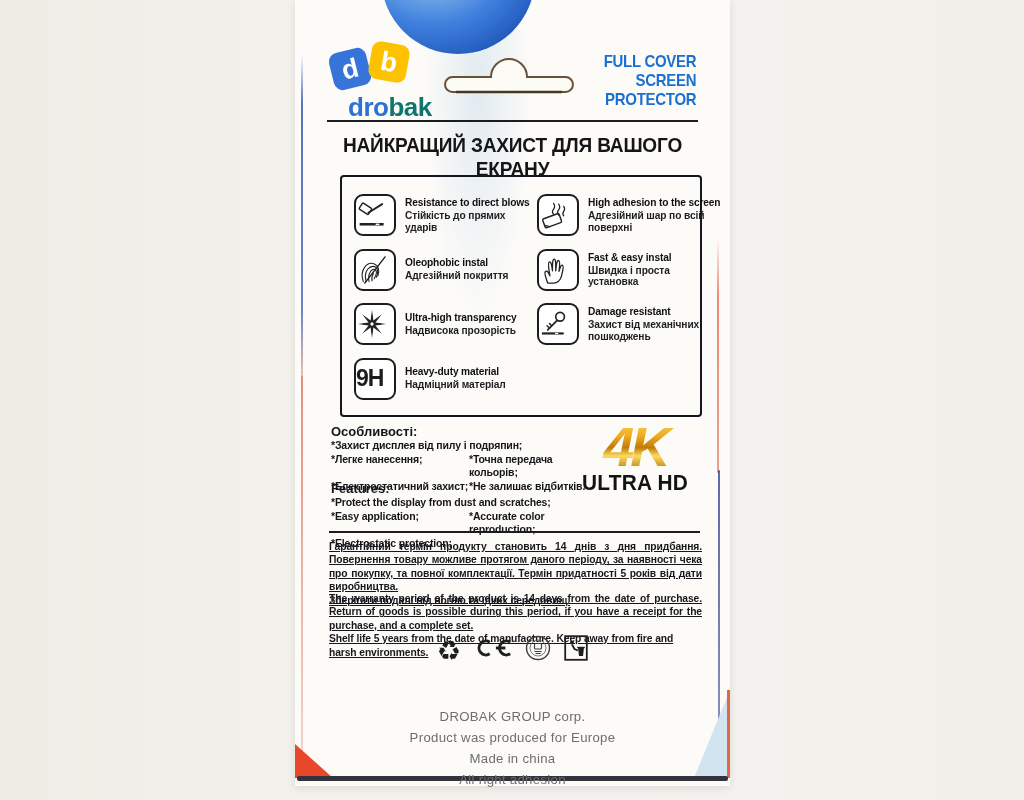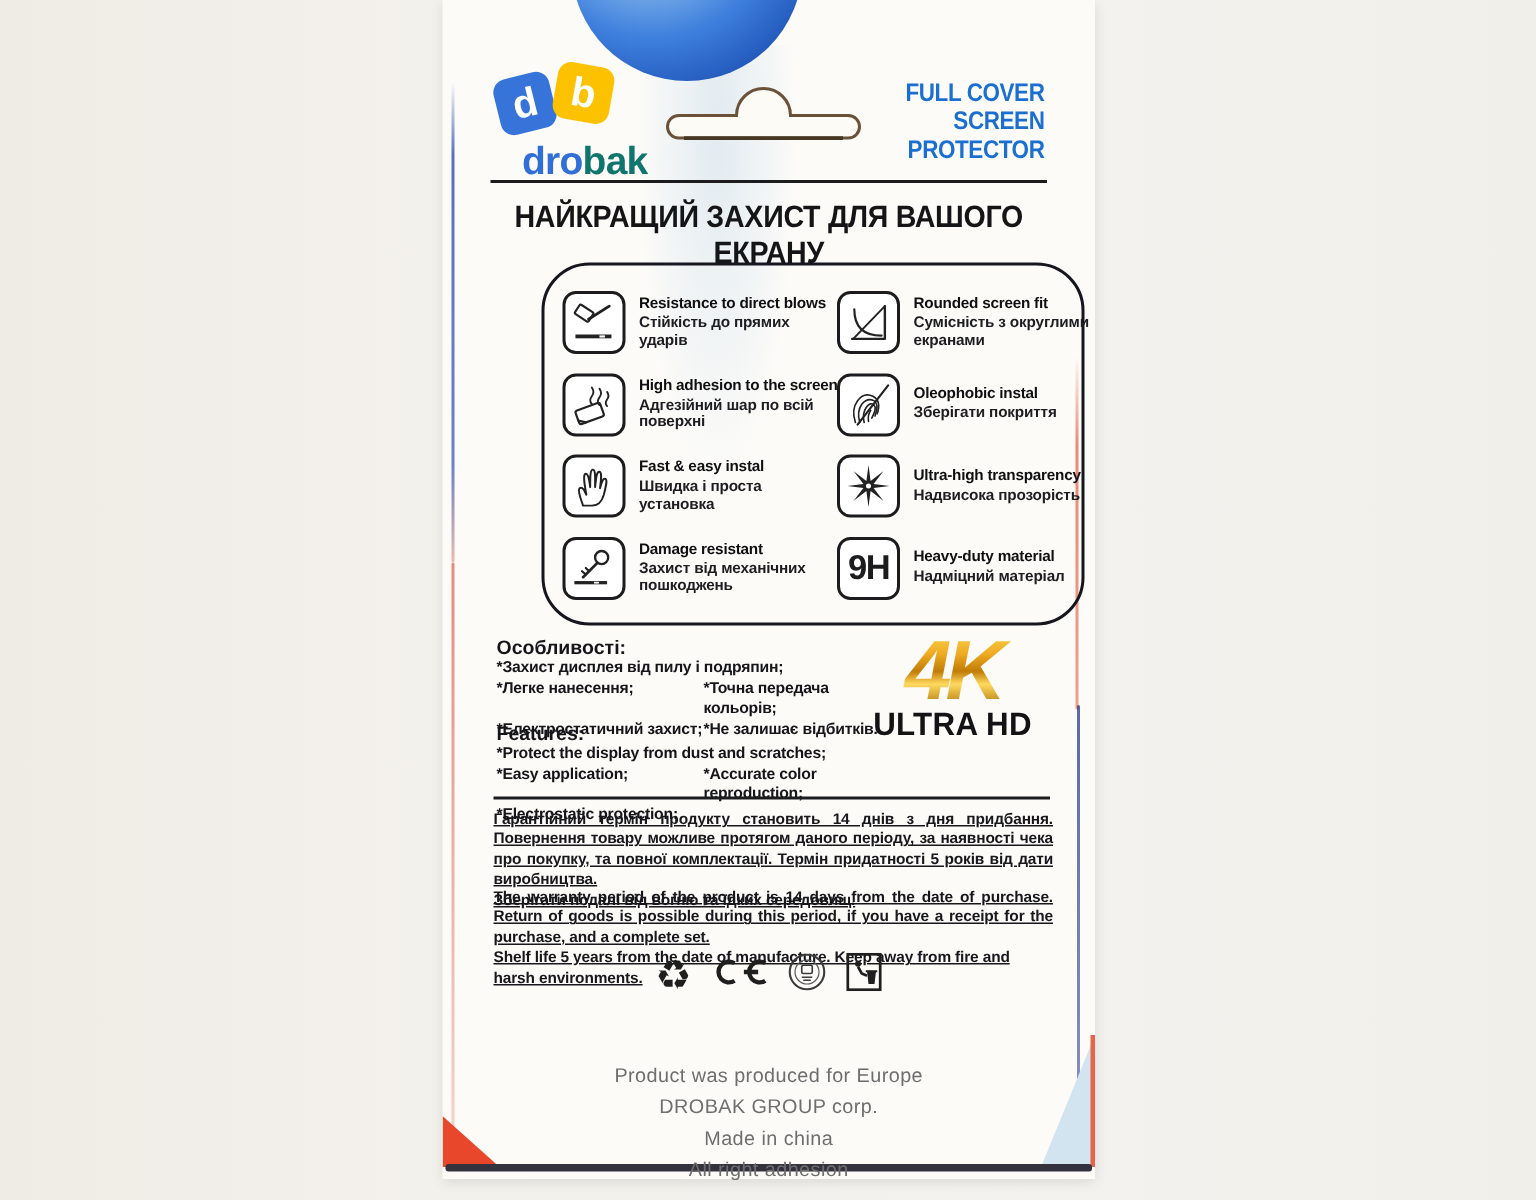--- a/index.html
+++ b/index.html
@@ -28,24 +28,24 @@
   .logo-word{position:absolute;left:0;top:52px;width:100px;text-align:center;font-size:26px;font-weight:bold;letter-spacing:-.5px;}
   .logo-word .dro{color:#2f6fd6;margin-left:17px;}
   .logo-word .bak{color:#0f766e;}
   .euro-slot{position:absolute;left:148px;top:56px;width:132px;height:42px;}
   .tagline{position:absolute;right:34px;top:52px;text-align:right;color:#1b6fd1;font-weight:bold;font-size:17px;line-height:1.12;letter-spacing:-.3px;transform:scaleX(.88);transform-origin:right top;}
   .rule{position:absolute;height:2px;background:#1c1c1e;}
   .rule-top{left:32px;right:32px;top:120px;}
   .rule-mid{left:34px;right:30px;top:531px;}
   .main-title{position:absolute;left:0;right:0;top:133px;text-align:center;font-size:20.5px;font-weight:bold;color:#151517;letter-spacing:-.2px;transform:scaleX(.93);}
   
-  .panel{position:absolute;left:45px;top:175px;width:362px;height:242px;border:2.2px solid #16161e;border-radius:32px;box-sizing:border-box;
-         display:grid;grid-template-columns:1fr 1fr;grid-auto-rows:1fr;padding:11px 6px 9px 12px;column-gap:6px;margin-left:21px;}
+  .panel{position:absolute;left:45px;top:175px;width:362px;height:242px;border:2.2px solid #16161e;border-radius:4px;box-sizing:border-box;
+         display:grid;grid-template-columns:1fr 1fr;grid-auto-rows:1fr;padding:11px 6px 9px 12px;column-gap:6px;}
   .feat{display:flex;align-items:center;}
-  .feat-icon{flex:0 0 42px;width:42px;height:42px;border:2px solid #1c1c1e;border-radius:9px;box-sizing:border-box;display:flex;align-items:center;justify-content:center;background:#fff;}
+  .feat-icon{flex:0 0 42px;width:42px;height:42px;border:2px solid #1c1c1e;border-radius:9px;box-sizing:border-box;display:flex;align-items:center;background:#fff;}
   .feat-icon.nineh{font-size:23px;font-weight:bold;color:#1c1c1e;letter-spacing:-1px;}
   .feat-text{margin-left:9px;width:126px;}
   .feat-title{font-size:10.2px;font-weight:bold;color:#101012;white-space:nowrap;letter-spacing:-.15px;}
   .feat-sub{font-size:10.2px;font-weight:600;color:#1e1e22;line-height:1.15;margin-top:2px;letter-spacing:-.1px;}
   svg.fi{stroke:#222;fill:none;stroke-width:2;stroke-linecap:round;stroke-linejoin:round;}
   
   .list{position:absolute;left:36px;width:265px;color:#15151a;}
   .list-ua{top:424px;}
   .list-en{top:481px;}
   .list-head{font-size:13px;font-weight:bold;}
@@ -119,33 +119,20 @@
             <rect x="5" y="33" width="33" height="3.5" fill="#222" stroke="none"></rect>
             <rect x="27" y="33.8" width="5" height="2" fill="#fff" stroke="none"></rect>
           </svg>
         </div>
         <div class="feat-text">
           <div class="feat-title">Resistance to direct blows</div>
           <div class="feat-sub">Стійкість до прямих ударів</div>
         </div>
       </div>
 
-      <div class="feat">
-        <div class="feat-icon">
-          <svg class="fi" width="32" height="32" viewBox="0 0 44 44">
-            <path d="M37 7 V37 H7" stroke-width="2.2"></path>
-            <path d="M9 10 Q9 34 34 34" stroke-width="2"></path>
-            <path d="M37 7 L8 37" stroke-width="1.8"></path>
-          </svg>
-        </div>
-        <div class="feat-text">
-          <div class="feat-title">Rounded screen fit</div>
-          <div class="feat-sub">Сумісність з округлими екранами</div>
-        </div>
-      </div>
 
       <div class="feat">
         <div class="feat-icon">
           <svg class="fi" width="32" height="32" viewBox="0 0 44 44">
             <g transform="rotate(-20 16 30)">
                 <rect x="6" y="24" width="24" height="13" rx="2"></rect>
                 <path d="M6 33 l6 4"></path>
               </g>
             <path d="M20 6 q3 4 0 8 q-3 4 0 7" stroke-width="1.7"></path>
             <path d="M27 7 q3 4 0 8 q-3 4 0 7" stroke-width="1.7"></path>
@@ -165,21 +152,21 @@
               <path d="M10 38 Q6 26 12 18 Q18 10 26 14 Q34 18 30 30"></path>
               <path d="M14 38 Q11 28 16 21 Q21 15 27 18 Q32 21 28 32"></path>
               <path d="M18 38 Q16 30 20 24 Q24 19 27 22 Q30 25 25 34"></path>
               <path d="M22 37 Q21 31 24 27"></path>
             </g>
             <path d="M40 4 L12 40" stroke-width="2"></path>
           </svg>
         </div>
         <div class="feat-text">
           <div class="feat-title">Oleophobic instal</div>
-          <div class="feat-sub">Зберігати покриття</div>
+          <div class="feat-sub">Адгезійний покриття</div>
         </div>
       </div>
 
       <div class="feat">
         <div class="feat-icon">
           <svg class="fi" width="32" height="32" viewBox="0 0 44 44">
             <path stroke-width="1.8" d="M12 40 C10 34 7 27 8.5 24.5 C10 22.5 12.5 24 13.5 27 L15 30
               C13 19 12 12 14 11 C16.5 10 17.5 15 18.5 23
               C18.5 13 18.5 7 21 7 C23.5 7 23 14 23 23
               C24 14 24.5 8.5 27 9 C29.5 9.5 28.5 16 27.5 24
@@ -294,20 +281,20 @@
           <rect x="1.2" y="1.2" width="21.6" height="23.6" fill="none" stroke="#1f1f1f" stroke-width="1.8"></rect>
           <circle cx="8" cy="7.5" r="2" fill="#1f1f1f"></circle>
           <path d="M8 9.5 L10.5 14 L14 15.5" stroke="#1f1f1f" stroke-width="1.8" fill="none"></path>
           <path d="M14 12.5 h6 l-1 8.5 h-4 z" fill="#1f1f1f"></path>
           <path d="M13.2 12.5 h7.6" stroke="#1f1f1f" stroke-width="1.4"></path>
         </svg>
       </span>
     </div>
 
     <div class="footer">
+      <div>DROBAK GROUP corp.</div>
       <div>Product was produced for Europe</div>
-      <div>DROBAK GROUP corp.</div>
       <div>Made in china</div>
       <div>All right adhesion</div>
     </div>
 
   </div>
 </div>
 
 </body></html>

